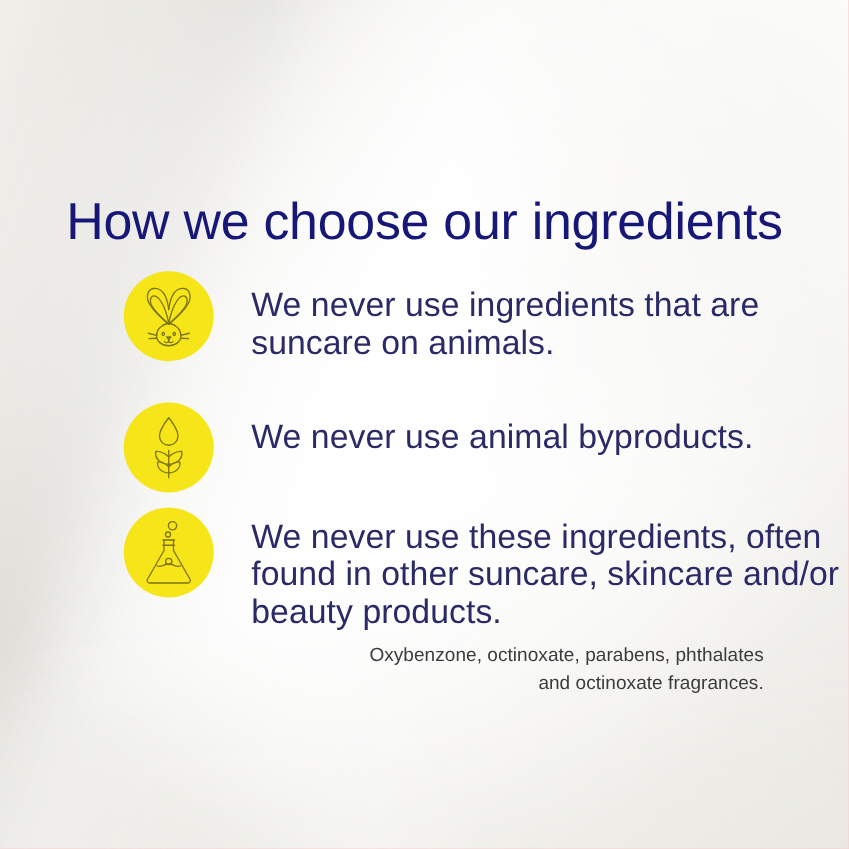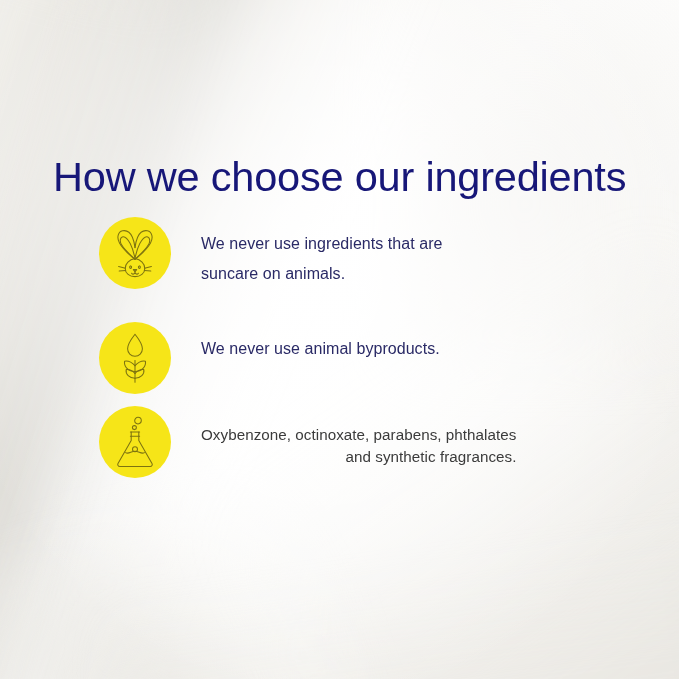--- a/index.html
+++ b/index.html
@@ -149,21 +149,21 @@
   }
   .icon-badge svg { display: block; }
 
   .row-text {
     margin-left: 30px;
     padding-top: 12px;
   }
   .row-3 .row-text { padding-top: 8px; }
 
   .row-copy {
-    font-size: 16px;
+    font-size: 27px;
     line-height: 30px;
     color: #2a2a66;
     font-weight: 400;
     letter-spacing: 0.05px;
     max-width: 410px;
   }
   .row-copy .ln { display: block; white-space: nowrap; }
 
   .fine-print {
     margin-top: 10px;
@@ -267,22 +267,27 @@
 
               <path d="M17.4 16.0 L26.6 16.0"></path>
               <path d="M17.4 20.2 L26.6 20.2"></path>
 
               <path d="M12.6 36.6 C15.4 38.6 18.2 35.2 22.0 35.2 C25.8 35.2 28.6 38.6 31.4 36.6"></path>
               <circle cx="22.0" cy="33.2" r="2.5"></circle>
             </svg>
           </span>
         </div>
         <div class="row-text">
+          <div class="row-copy">
+            <span class="ln">We never use these ingredients, often</span>
+            <span class="ln">found in other suncare, skincare and/or</span>
+            <span class="ln">beauty products.</span>
+          </div>
           <div class="fine-print">
             <span class="ln">Oxybenzone, octinoxate, parabens, phthalates</span>
-            <span class="ln">and synthetic fragrances.</span>
+            <span class="ln">and octinoxate fragrances.</span>
           </div>
         </div>
       </div>
 
     </div>
   </div>
 </div>
 
 </body></html>

